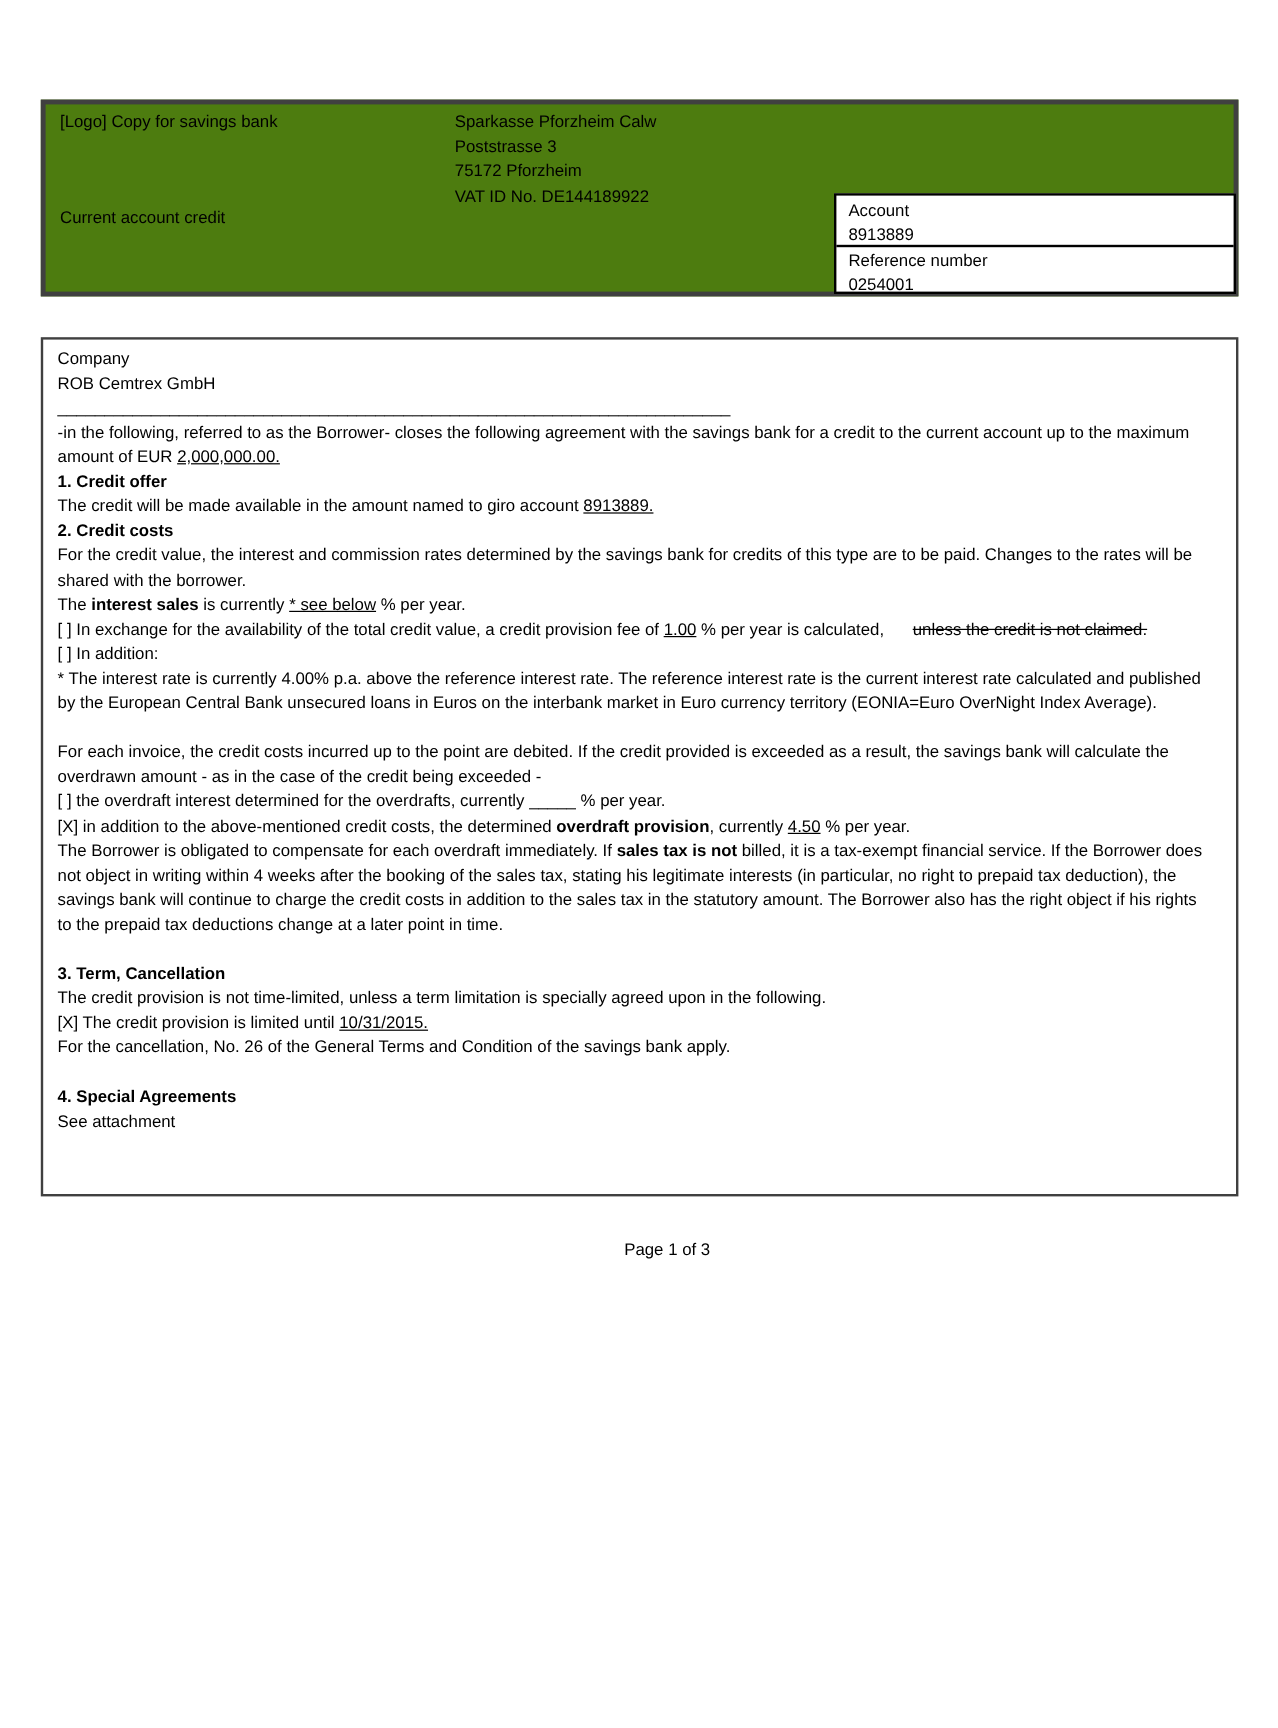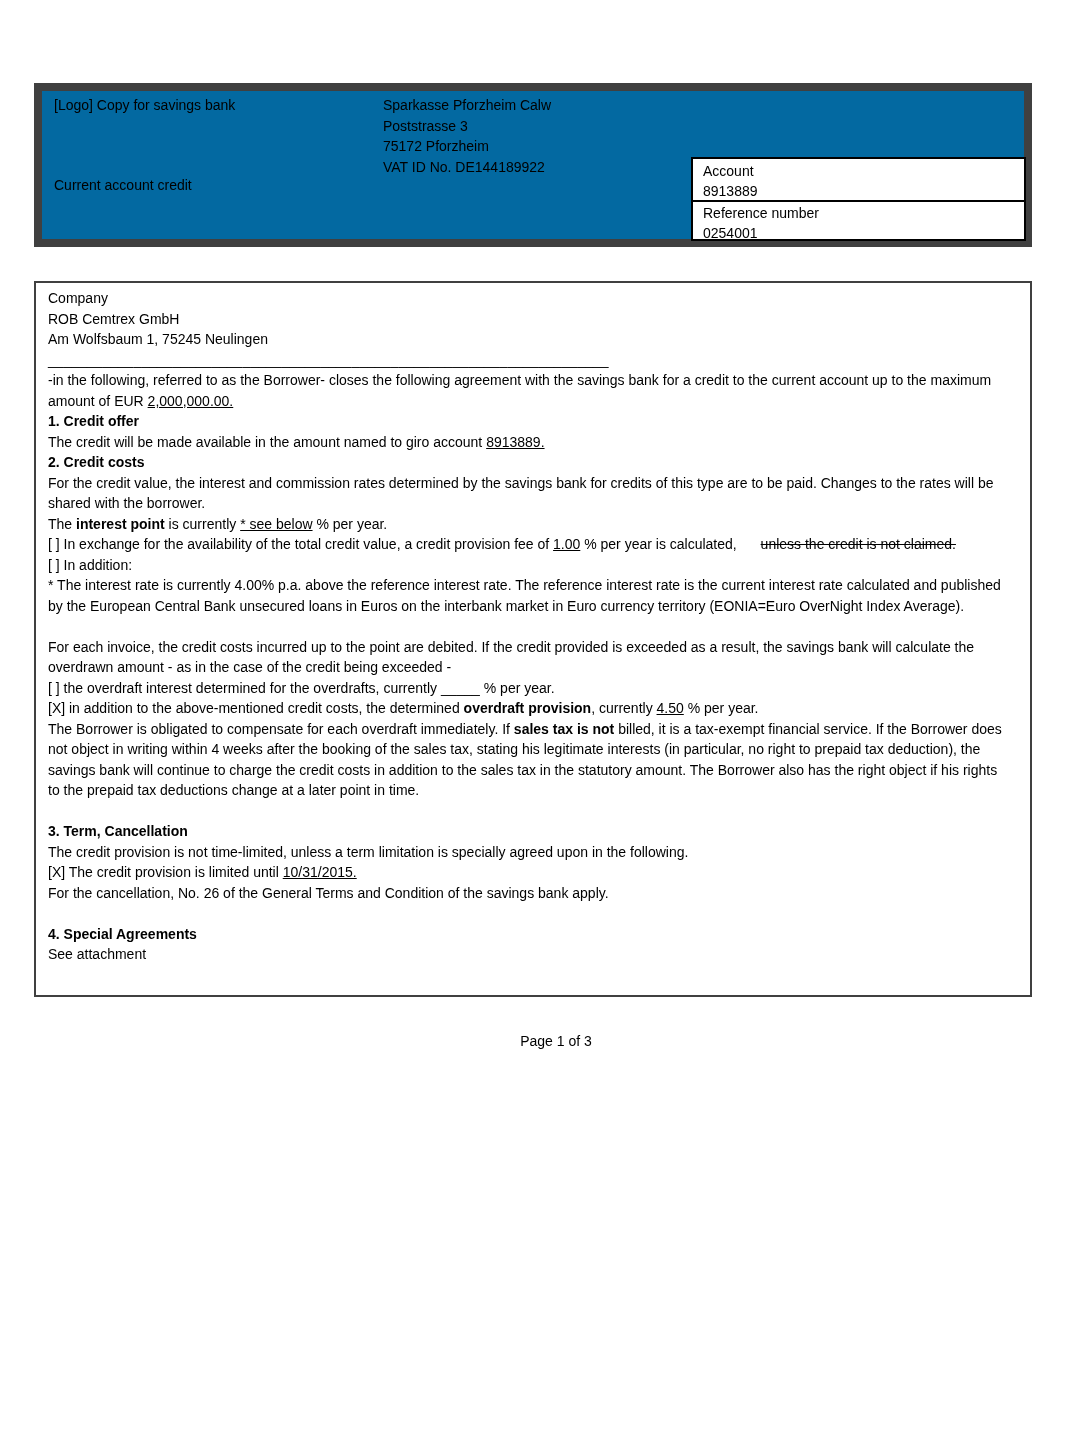--- a/index.html
+++ b/index.html
@@ -10,22 +10,22 @@
     color: #000000;
     font-size: 14px;
     line-height: 20.5px;
     overflow: hidden;
   }
 
   .header-box {
     position: absolute;
     left: 34px; top: 83px;
     width: 998px; height: 164px;
-    border: 8px solid #404040;
-    background: #0369a1;
+    border: 4px solid #404040;
+    background: #4d7c0f;
   }
   .logo-label   { position: absolute; left: 12px;  top: 4px;  }
   .bank-address { position: absolute; left: 341px; top: 4px;  }
   .doc-type     { position: absolute; left: 12px;  top: 84px; text-align: right; }
 
   .account-box {
     position: absolute;
     right: -2px; bottom: -2px;
     width: 335px; height: 84px;
     border: 2px solid #000;
@@ -80,28 +80,27 @@
     <div class="account-cell">
       <div>Reference number</div>
       <div>0254001</div>
     </div>
   </div>
 </div>
 
 <div class="body-box">
     <div class="para"><span>Company</span></div>
     <div class="para"><span>ROB Cemtrex GmbH</span></div>
-    <div class="para"><span>Am Wolfsbaum 1, 75245 Neulingen</span></div>
     <div class="para"><span>________________________________________________________________________</span></div>
     <div class="para"><span>-in the following, referred to as the Borrower- closes the following agreement with the savings bank for a credit to the current account up to the maximum amount of EUR </span><span class="u">2,000,000.00.</span></div>
     <div class="para"><span class="b">1. Credit offer</span></div>
     <div class="para"><span>The credit will be made available in the amount named to giro account </span><span class="u">8913889.</span></div>
     <div class="para"><span class="b">2. Credit costs</span></div>
     <div class="para"><span>For the credit value, the interest and commission rates determined by the savings bank for credits of this type are to be paid. Changes to the rates will be shared with the borrower.</span></div>
-    <div class="para"><span>The </span><span class="b">interest point</span><span> is currently </span><span class="u">* see below</span><span> % per year.</span></div>
+    <div class="para"><span>The </span><span class="b">interest sales</span><span> is currently </span><span class="u">* see below</span><span> % per year.</span></div>
     <div class="para"><span>[ ] In exchange for the availability of the total credit value, a credit provision fee of </span><span class="u">1.00</span><span> % per year is calculated, </span><span class="s">unless the credit is not claimed.</span></div>
     <div class="para"><span>[ ] In addition:</span></div>
     <div class="para"><span>* The interest rate is currently 4.00% p.a. above the reference interest rate. The reference interest rate is the current interest rate calculated and published by the European Central Bank unsecured loans in Euros on the interbank market in Euro currency territory (EONIA=Euro OverNight Index Average).</span></div>
     <div class="para blank"></div>
     <div class="para"><span>For each invoice, the credit costs incurred up to the point are debited. If the credit provided is exceeded as a result, the savings bank will calculate the overdrawn amount - as in the case of the credit being exceeded -</span></div>
     <div class="para"><span>[ ] the overdraft interest determined for the overdrafts, currently _____ % per year.</span></div>
     <div class="para"><span>[X] in addition to the above-mentioned credit costs, the determined </span><span class="b">overdraft provision</span><span>, currently </span><span class="u">4.50</span><span> % per year.</span></div>
     <div class="para"><span>The Borrower is obligated to compensate for each overdraft immediately. If </span><span class="b">sales tax is not</span><span> billed, it is a tax-exempt financial service. If the Borrower does not object in writing within 4 weeks after the booking of the sales tax, stating his legitimate interests (in particular, no right to prepaid tax deduction), the savings bank will continue to charge the credit costs in addition to the sales tax in the statutory amount. The Borrower also has the right object if his rights to the prepaid tax deductions change at a later point in time.</span></div>
     <div class="para blank"></div>
     <div class="para"><span class="b">3. Term, Cancellation</span></div>

